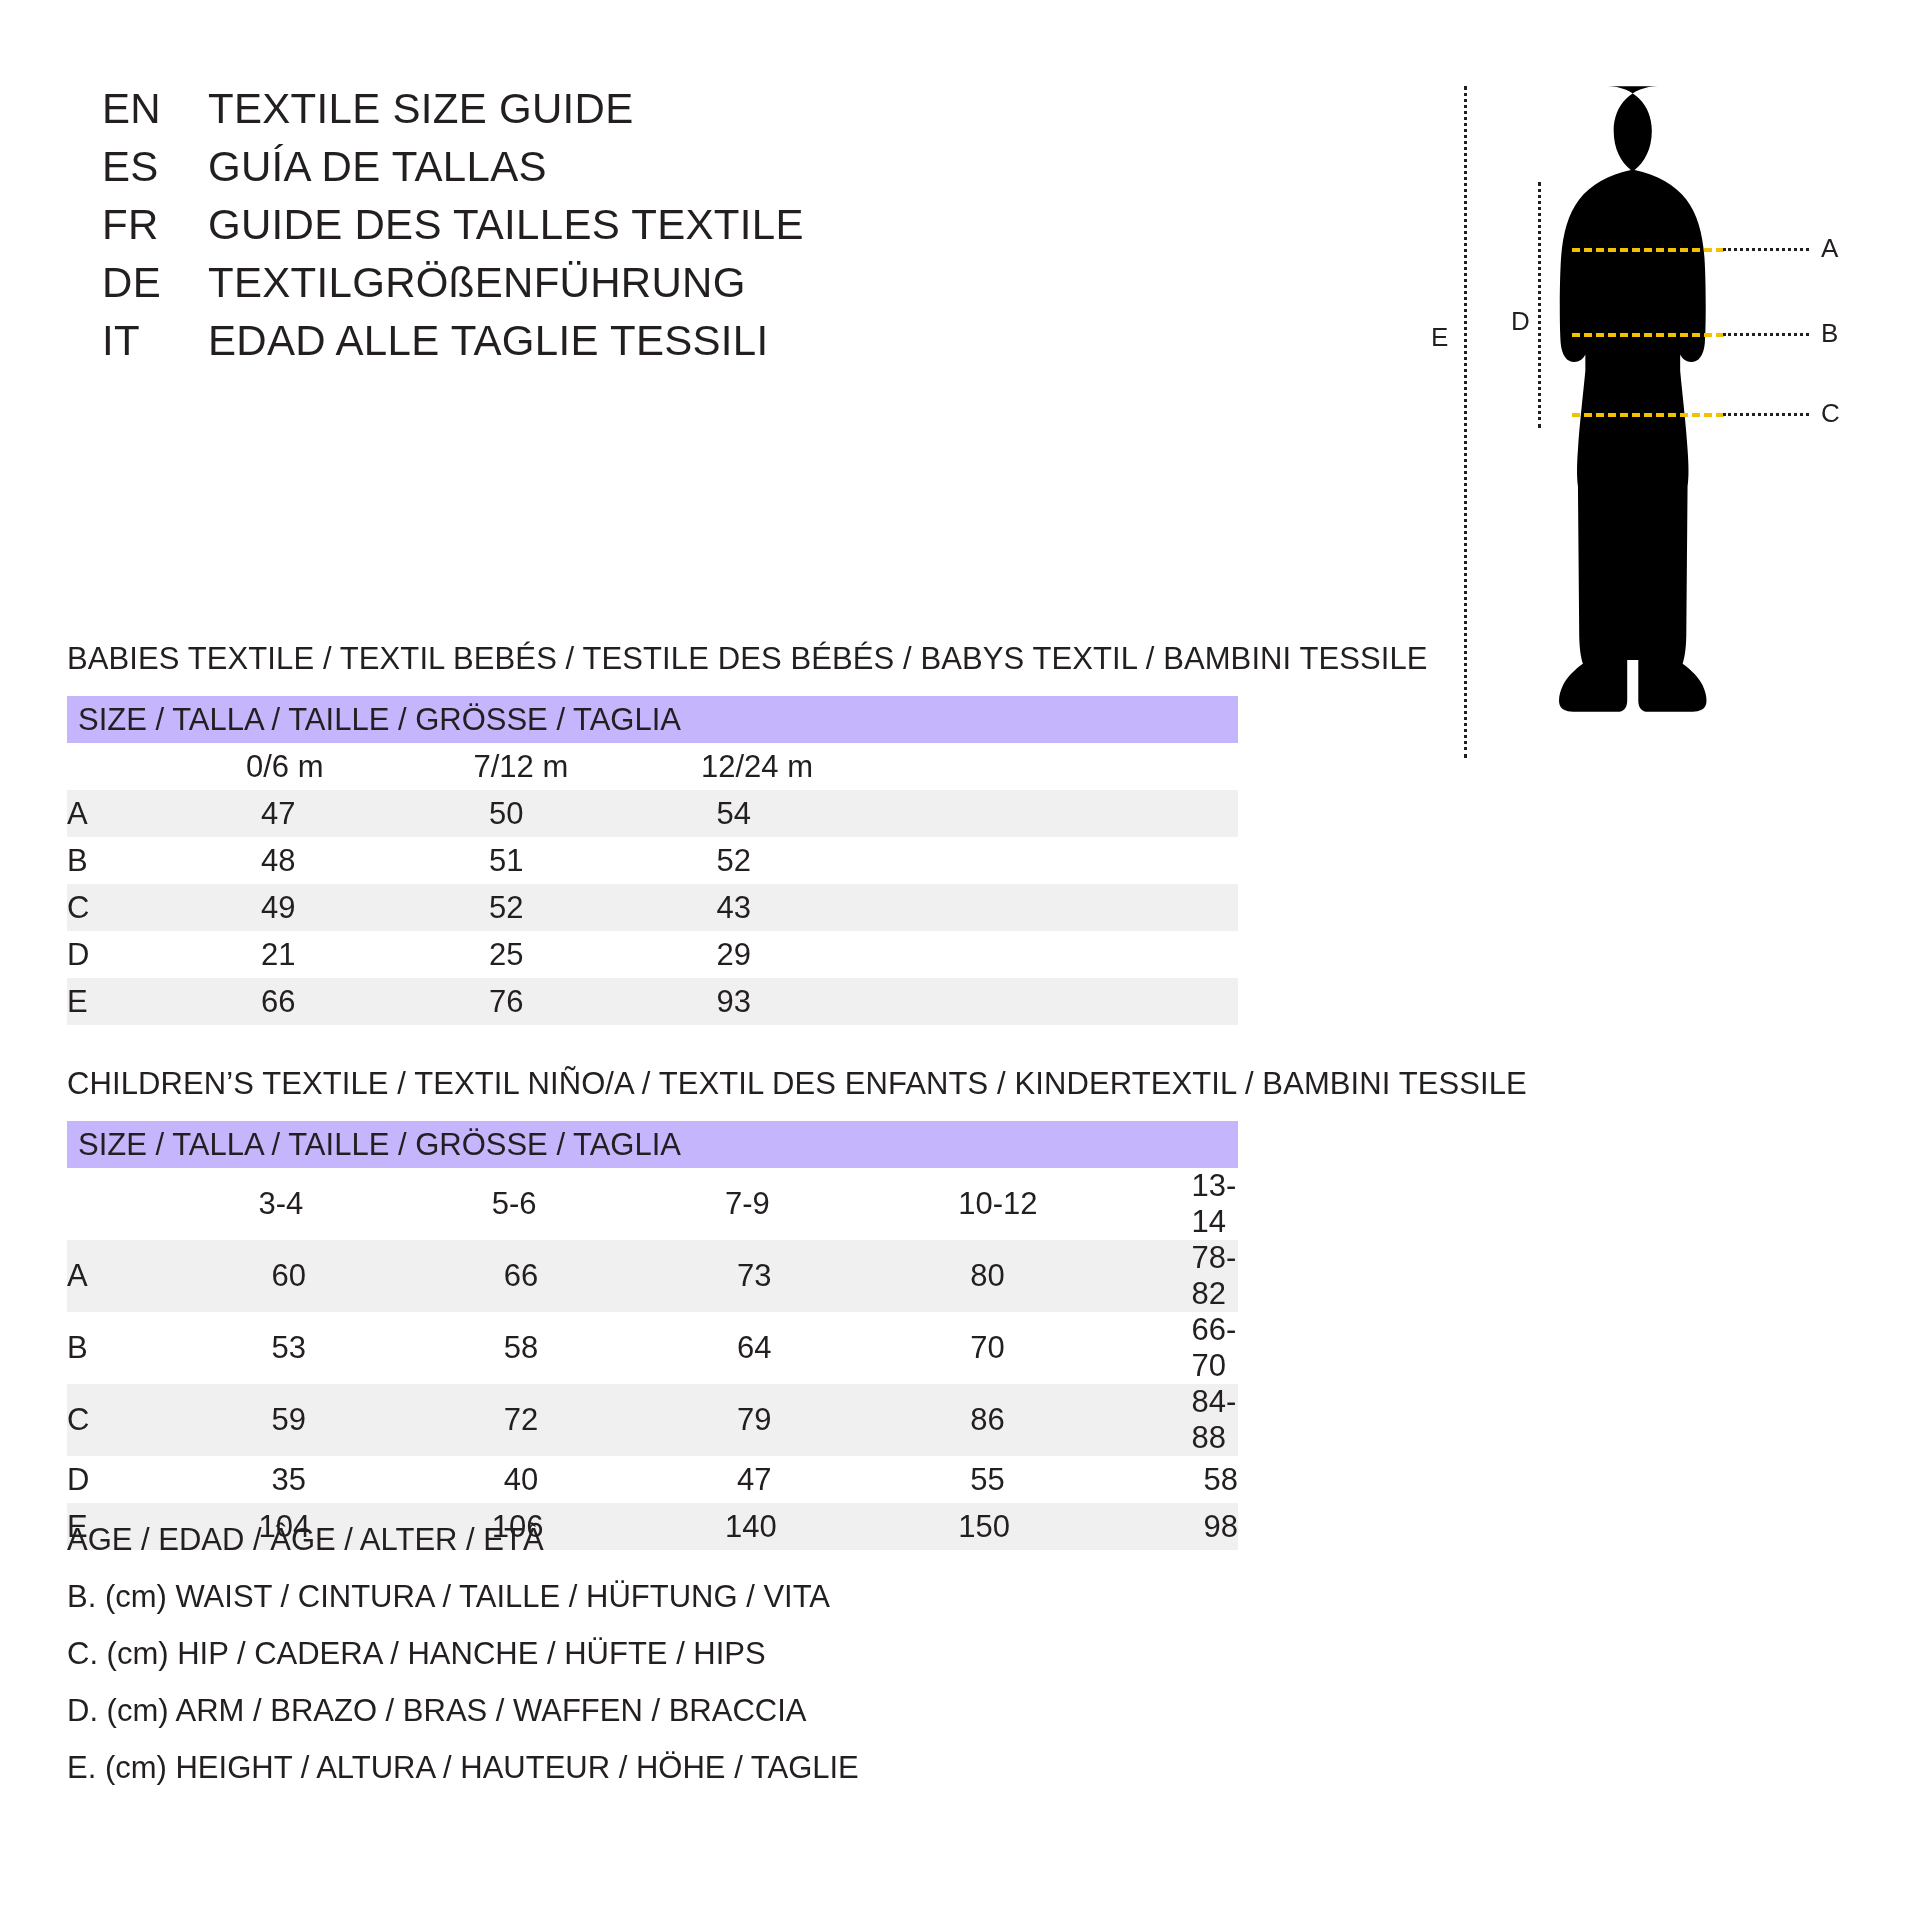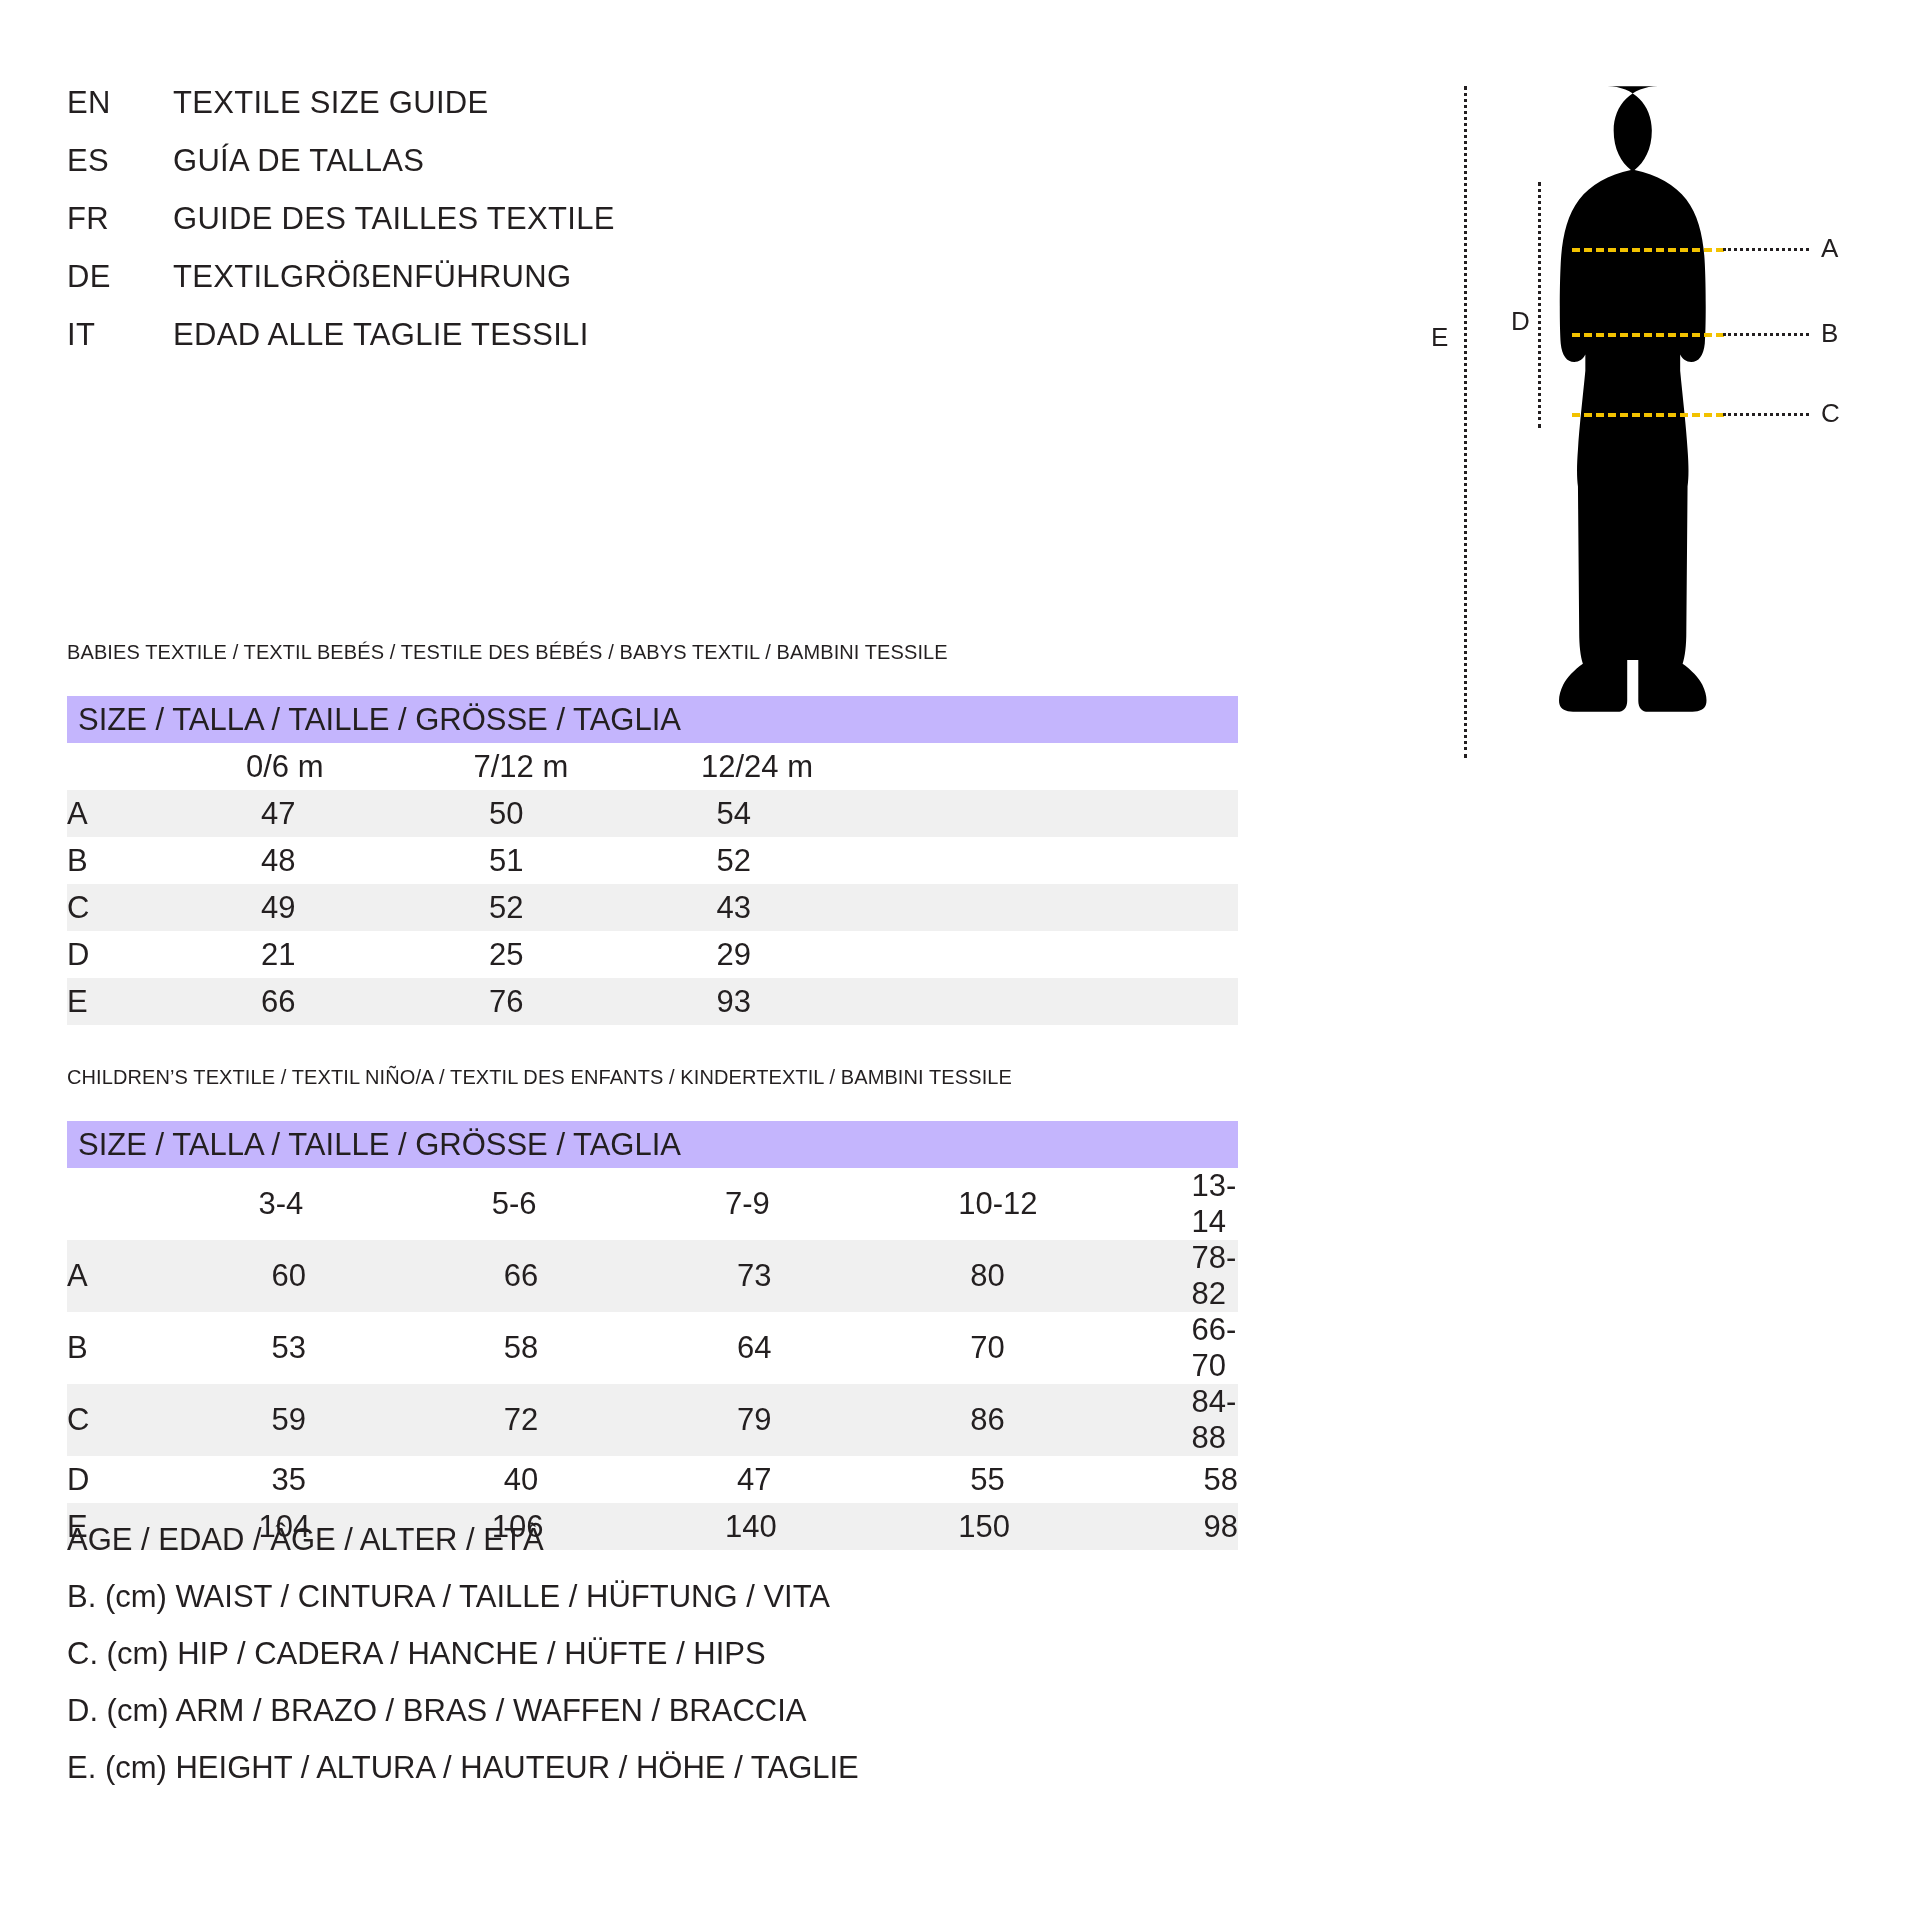--- a/index.html
+++ b/index.html
@@ -26,22 +26,23 @@
   .lang-block {
     position: absolute;
     left: 67px;
     top: 85px;
     width: 770px;
   }
   .lang-row {
     display: flex;
     align-items: baseline;
     height: 58px;
-    font-size: 31px;
+    font-size: 42px;
     letter-spacing: 0.3px;
+    margin-left: 35px;
   }
   .lang-code {
     width: 106px;
     flex: 0 0 106px;
   }
   .lang-title {
     flex: 1 1 auto;
   }
 
   
@@ -73,21 +74,21 @@
   }
   .fig-label {
     position: absolute;
     font-size: 26px;
     color: #231f20;
   }
 
   
   .section-caption {
     position: absolute;
-    font-size: 20px;
+    font-size: 31px;
     letter-spacing: 0.1px;
     white-space: nowrap;
   }
 
   
   .size-table {
     position: absolute;
     border-collapse: collapse;
     font-size: 31px;
   }

